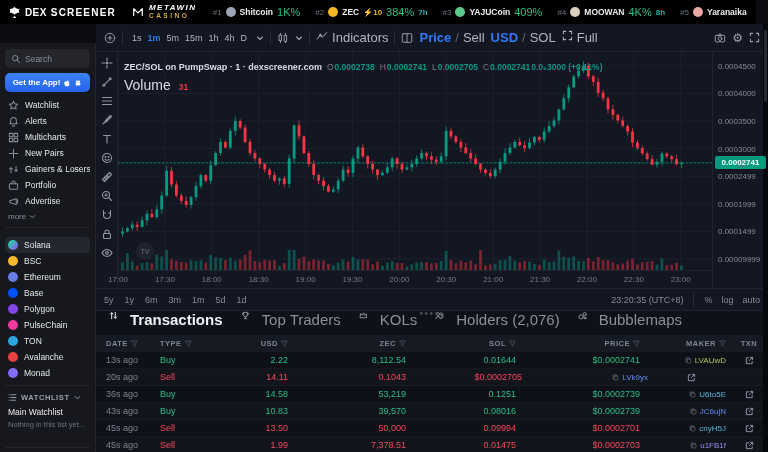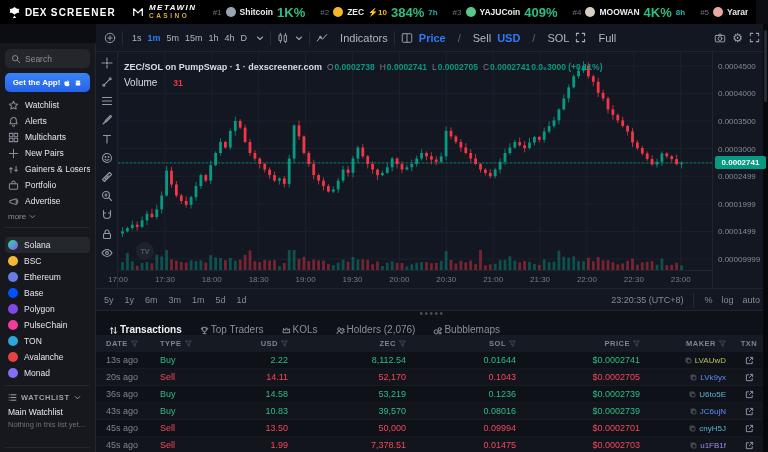--- a/index.html
+++ b/index.html
@@ -16,21 +16,21 @@
   .b2{font-weight:600;color:#fff;font-size:10px;letter-spacing:1.2px}
   .ad{display:flex;gap:5px;align-items:center;flex:none;padding:0 6px;cursor:pointer}
   .ad1{font-size:8px;font-weight:800;color:#fff;letter-spacing:1.5px;font-style:italic;line-height:1}
   .ad2{font-size:6.5px;color:#d4af37;letter-spacing:2.5px;font-weight:700;line-height:1;margin-top:1px}
   .ticker{display:flex;align-items:center;gap:15px;overflow:hidden;flex:1}
   .ticker-item{display:flex;align-items:center;gap:4px;flex:none;cursor:pointer}
   .rank{color:#6b7280;font-size:8px}
   .tok-ico{width:10px;height:10px;border-radius:50%;flex:none}
   .tok-name{color:#e8eaee;font-size:8.5px;font-weight:700}
   .boost{color:#f0b90b;font-size:8px;font-weight:700}
-  .chg{color:#2ebd85;font-size:13px;font-weight:700}
+  .chg{color:#2ebd85;font-size:11px;font-weight:400}
   .chg.neg{color:#f6465d}
   .age{color:#1db8ab;font-size:8px;font-weight:700}
 
   
   .sidebar{position:absolute;left:0;top:24px;width:96px;height:428px;background:#16181d;border-right:1px solid #24262c;box-sizing:border-box;padding:6px 5px 4px 5px;display:flex;flex-direction:column;margin-top:19px;}
   .search{height:19px;border-radius:5px;background:#24262c;display:flex;align-items:center;gap:4px;padding:0 6px;color:#8a8f99;font-size:8.5px;cursor:text;flex:none}
   .getapp{margin-top:5px;height:19px;border:none;border-radius:5px;background:linear-gradient(180deg,#3b82f6,#2563eb);color:#fff;font-size:8px;font-weight:700;display:flex;align-items:center;justify-content:center;gap:3px;cursor:pointer;flex:none;font-family:inherit}
   .menu{margin-top:5px;display:flex;flex-direction:column;flex:none}
   .sb-item{height:16px;display:flex;align-items:center;gap:6px;padding:0 3px;color:#e3e6eb;font-size:8.5px;cursor:pointer;border-radius:4px;white-space:nowrap;overflow:hidden}
   .sb-item .sic{color:#878d99;display:flex;flex:none}
@@ -46,58 +46,58 @@
   .user{display:flex;align-items:center;gap:4px;color:#e5e7eb;font-size:8.5px;cursor:pointer}
   .avatar{width:13px;height:13px;border-radius:50%;background:#3c414b;display:flex;align-items:center;justify-content:center;color:#171a20;font-size:8px}
   .signin{border:1px solid #363b46;background:transparent;color:#e5e7eb;font-size:8px;border-radius:4px;padding:2px 5px;display:flex;align-items:center;gap:3px;cursor:pointer;font-family:inherit}
 
   
   .main{position:absolute;left:96px;top:24px;width:672px;height:428px;display:flex;flex-direction:column;background:#f9a8d4}
   .tv-toolbar{height:28px;flex:none;display:flex;align-items:center;gap:6px;padding:0 8px;background:#131722;border-bottom:1px solid #20242f;box-sizing:border-box;color:#b2b5be}
   .tf{font-size:9px;color:#b2b5be;padding:2px 3px;cursor:pointer}
   .tf.active{color:#3179f5;font-weight:700}
   .vsep{width:1px;height:14px;background:#262b37;flex:none}
-  .tb-btn{display:flex;align-items:flex-start;gap:12px;font-size:11px;color:#b2b5be;cursor:pointer;white-space:nowrap}
+  .tb-btn{display:flex;align-items:flex-start;gap:4px;font-size:13px;color:#b2b5be;cursor:pointer;white-space:nowrap}
   .tb-btn .on{color:#3179f5;font-weight:700}
   .tb-btn .sl{color:#5d636e}
   .tb-ic{display:flex;cursor:pointer;color:#9ca0a8;align-items:center}
   .gear-glyph{font-size:12px;line-height:1;color:#9ca0a8}
   .flex1{flex:1}
   .chart-row{height:236px;flex:none;display:flex}
   .tools{width:22px;flex:none;background:#131722;border-right:1px solid #20242f;box-sizing:border-box;display:flex;flex-direction:column;align-items:center;padding-top:5px;gap:7px}
   .tool{color:#9298a3;display:flex;cursor:pointer}
   .chart-center{flex:1;display:flex;flex-direction:column;min-width:0}
   .canvas{position:relative;height:218px;background:#131722;overflow:hidden;cursor:crosshair}
   #chart-svg{position:absolute;left:0;top:0}
   .grid{stroke:#1c202d;stroke-width:1}
   .lastline{stroke:#089981;stroke-width:.8;stroke-dasharray:2 2}
   .legend{position:absolute;left:6px;top:4px;z-index:3}
   .l1{display:flex;align-items:baseline;white-space:nowrap}
   .sym{color:#d8dce6;font-size:9px;font-weight:600}
   .okey{color:#787b86;font-size:8.5px;margin-left:5px}
   .oval{color:#089981;font-size:8.5px;font-weight:600;margin-left:1px}
   .l2{margin-top:3px;display:flex;align-items:baseline}
-  .vol-label{color:#d8dce6;font-size:10px}
-  .vol-val{color:#f23645;margin-left:16px;font-size:8.5px;font-weight:600}
+  .vol-label{color:#d8dce6;font-size:14px}
+  .vol-val{color:#f23645;margin-left:8px;font-size:8.5px;font-weight:600}
   .tv-mark{position:absolute;left:18px;bottom:10px;width:18px;height:18px;border-radius:50%;background:#1e222d;color:#565b66;font-size:7px;font-weight:700;display:flex;align-items:center;justify-content:center;z-index:2}
   .time-axis{position:relative;height:18px;background:#131722;border-top:1px solid #20242f;box-sizing:border-box;color:#787b86;font-size:8px;cursor:ew-resize}
   .t-l{position:absolute;top:4px;transform:translateX(-50%);white-space:nowrap}
   .price-axis{width:56px;flex:none;background:#131722;border-left:1px solid #20242f;box-sizing:border-box;position:relative;cursor:ns-resize}
   .pa-l{position:absolute;left:5px;color:#868b93;font-size:8px}
   .pa-badge{position:absolute;left:2px;right:2px;height:13px;background:#089981;color:#fff;border-radius:2px;font-size:8px;font-weight:700;display:flex;align-items:center;justify-content:center;z-index:2}
   .tv-bottom{height:22px;flex:none;display:flex;align-items:center;background:#131722;border-top:1px solid #20242f;box-sizing:border-box;padding:0 8px;color:#868b93;font-size:9px}
   .ranges{display:flex;gap:11px}
   .range{cursor:pointer}
   .tvb-right{margin-left:auto;display:flex;align-items:center;gap:10px}
   .modes{display:flex;gap:9px}
   .mode{cursor:pointer}
 
   
   .panel-tabs{height:25px;flex:none;background:#0e1117;border-top:1px solid #20242f;box-sizing:border-box;display:flex;align-items:center;padding:0 4px;position:relative}
-  .tab{display:flex;align-items:flex-end;gap:2px;padding:0 9px;font-size:10px;color:#8a8f98;height:100%;cursor:pointer;white-space:nowrap}
+  .tab{display:flex;align-items:flex-start;gap:12px;padding:0 9px;font-size:15px;color:#8a8f98;height:100%;cursor:pointer;white-space:nowrap}
   .tab.active{color:#eef0f4;font-weight:700}
   .drag-dots{position:absolute;left:50%;top:0;transform:translateX(-50%);color:#4a505c;font-size:10px;letter-spacing:1.5px;line-height:6px;cursor:row-resize}
   .tx-table{height:117px;flex:none;overflow:hidden;background:#0e1117}
   .thead,.trow{display:grid;grid-template-columns:64px 56px 90px 118px 110px 118px 78px 38px;}
   .thead{height:17px;background:#161a23;color:#7d8493;font-size:7.5px;font-weight:700;letter-spacing:.5px}
   .trow{height:16px;font-size:9px;border-bottom:1px solid rgba(255,255,255,.03);cursor:pointer}
   .trow:nth-child(even){background:rgba(255,255,255,.018)}
   .td,.th{display:flex;align-items:center;overflow:hidden;gap:3px}
   .c0{padding-left:10px;box-sizing:border-box}
   .td.c0{color:#7d8493}
@@ -1047,21 +1047,20 @@
                 <svg class="ic9" viewBox="0 0 10 10">
                   <path d="M4 2H1.5v6.5H8V6M6 1.5h2.5V4M8.3 1.7L4.8 5.2"></path>
                 </svg>
               </span>
             </div>
           </div>
           <div class="trow sell">
             <div class="td c0">20s ago</div>
             <div class="td c1">Sell</div>
             <div class="td c2">14.11</div>
-            <div class="td c3">52,170</div>
             <div class="td c4">0.1043</div>
             <div class="td c5">$0.0002705</div>
             <div class="td c6 mk">
               <span class="mkic">
                 <svg class="ic7" viewBox="0 0 10 10">
                   <rect x="3" y="3" width="5.5" height="5.5" rx="1"></rect>
                   <path d="M7 3V1.5H1.5V7H3"></path>
                 </svg>
               </span>
               <span style="color:#5f8df7">LVk9yx</span>
@@ -1072,21 +1071,21 @@
                   <path d="M4 2H1.5v6.5H8V6M6 1.5h2.5V4M8.3 1.7L4.8 5.2"></path>
                 </svg>
               </span>
             </div>
           </div>
           <div class="trow buy">
             <div class="td c0">36s ago</div>
             <div class="td c1">Buy</div>
             <div class="td c2">14.58</div>
             <div class="td c3">53,219</div>
-            <div class="td c4">0.1236</div>
+            <div class="td c4">0.1251</div>
             <div class="td c5">$0.0002739</div>
             <div class="td c6 mk">
               <span class="mkic">
                 <svg class="ic7" viewBox="0 0 10 10">
                   <rect x="3" y="3" width="5.5" height="5.5" rx="1"></rect>
                   <path d="M7 3V1.5H1.5V7H3"></path>
                 </svg>
               </span>
               <span style="color:#58b7d8">U6to5E</span>
             </div>

